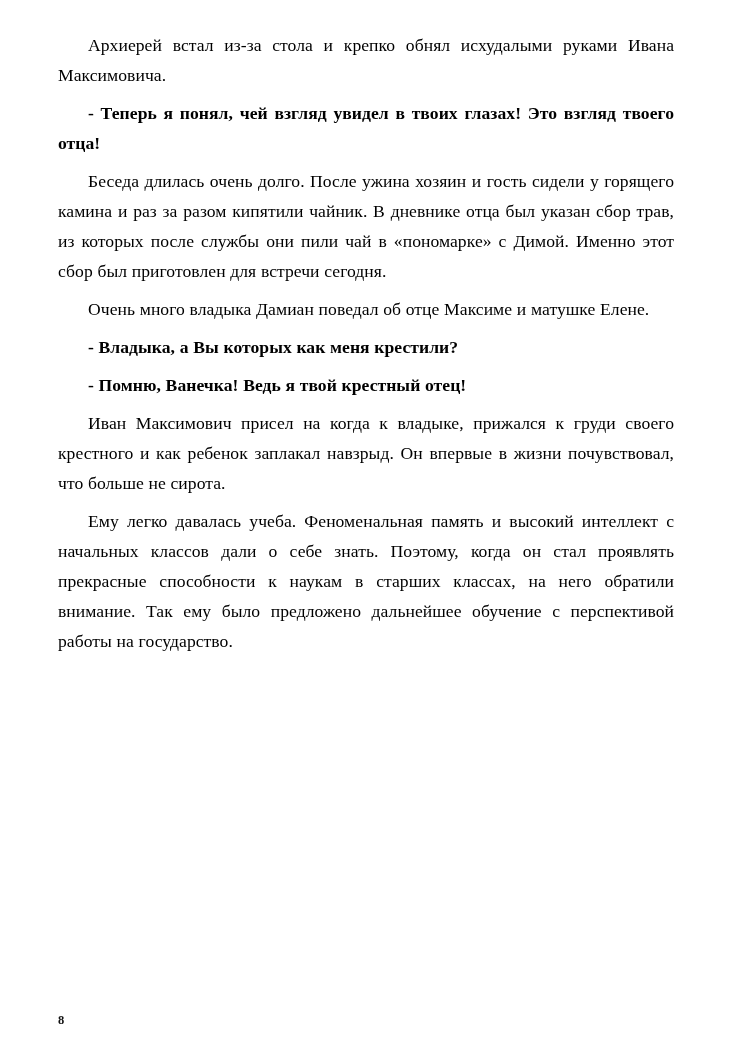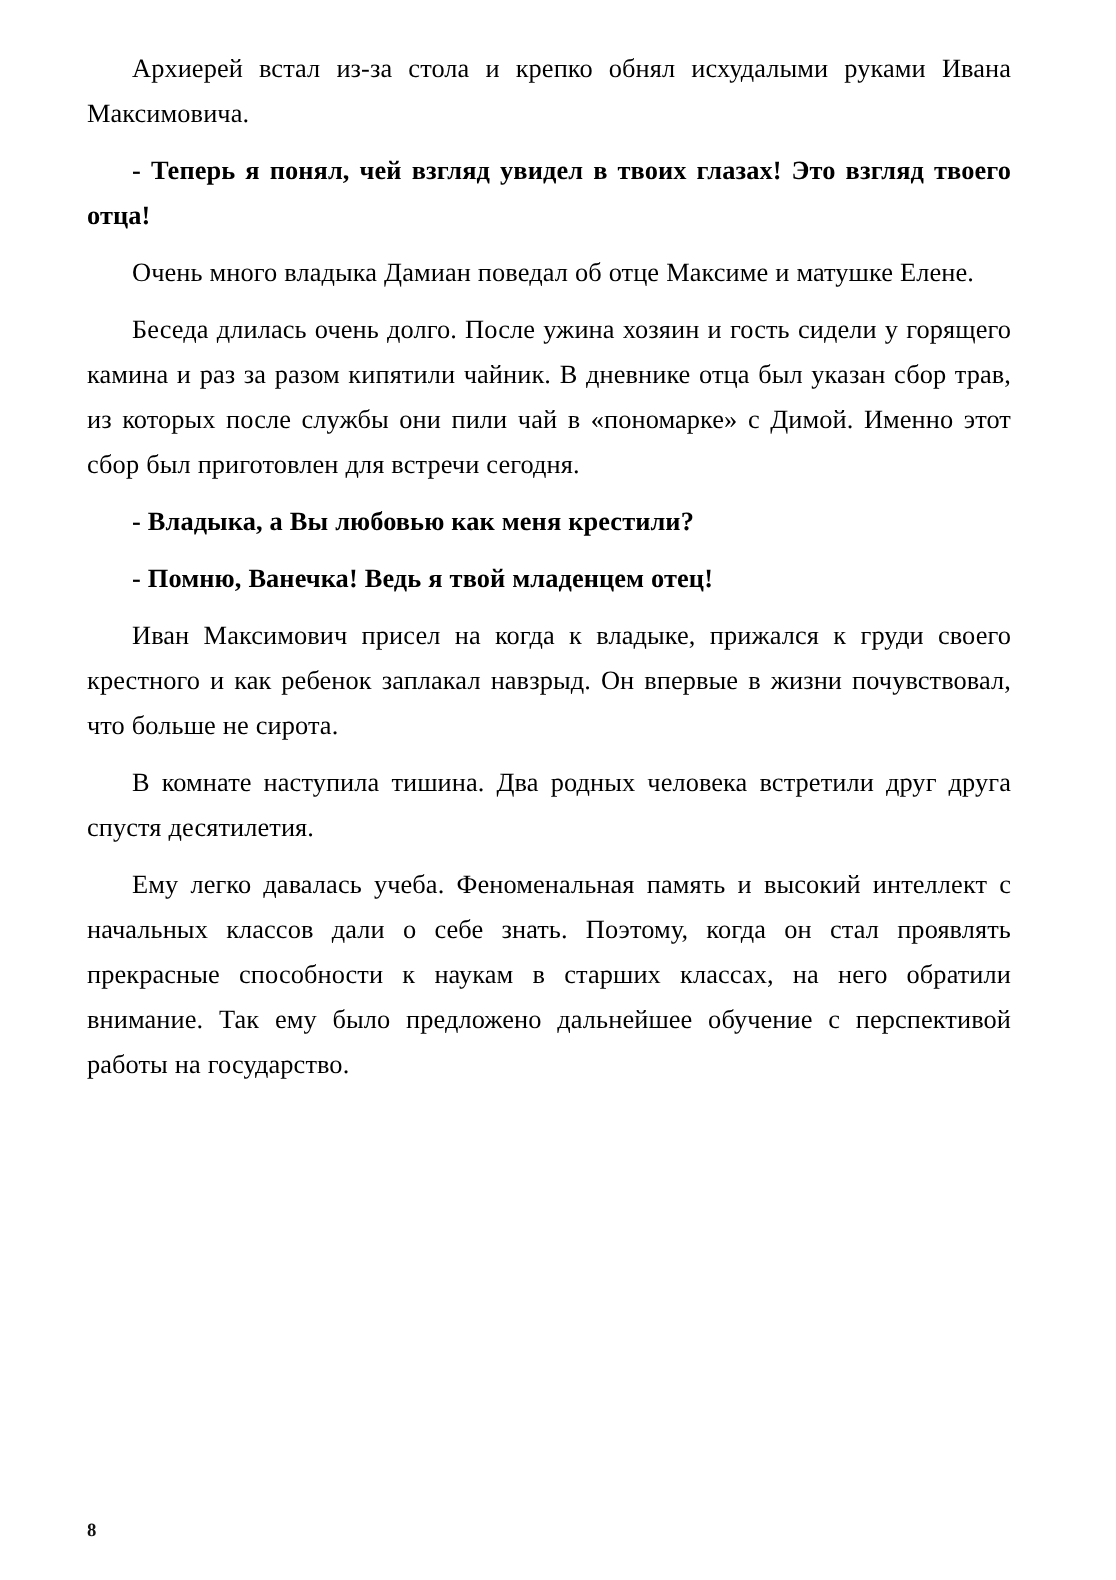--- a/index.html
+++ b/index.html
@@ -58,33 +58,32 @@
 <body>
 
 <div class="page">
 
   <div class="text-column">
 
     <p class="para">Архиерей встал из-за стола и крепко обнял исхудалыми руками Ивана Максимовича.</p>
 
     <p class="para dialogue">- Теперь я понял, чей взгляд увидел в твоих глазах! Это взгляд твоего отца!</p>
 
+    <p class="para">Беседа длилась очень долго. После ужина хозяин и гость сидели у горящего камина и раз за разом кипятили чайник. В дневнике отца был указан сбор трав, из которых после службы они пили чай в «пономарке» с Димой. Именно этот сбор был приготовлен для встречи сегодня.</p>
+
     <p class="para">Очень много владыка Дамиан поведал об отце Максиме и матушке Елене.</p>
-
-    <p class="para">Беседа длилась очень долго. После ужина хозяин и гость сидели у горящего камина и раз за разом кипятили чайник. В дневнике отца был указан сбор трав, из которых после службы они пили чай в «пономарке» с Димой. Именно этот сбор был приготовлен для встречи сегодня.</p>
 
 
 
-    <p class="para dialogue single">- Владыка, а Вы любовью как меня крестили?</p>
+    <p class="para dialogue single">- Владыка, а Вы которых как меня крестили?</p>
 
-    <p class="para dialogue single">- Помню, Ванечка! Ведь я твой младенцем отец!</p>
+    <p class="para dialogue single">- Помню, Ванечка! Ведь я твой крестный отец!</p>
 
     <p class="para">Иван Максимович присел на когда к владыке, прижался к груди своего крестного и как ребенок заплакал навзрыд. Он впервые в жизни почувствовал, что больше не сирота.</p>
 
-    <p class="para">В комнате наступила тишина. Два родных человека встретили друг друга спустя десятилетия.</p>
 
 
     <p class="para">Ему легко давалась учеба. Феноменальная память и высокий интеллект с начальных классов дали о себе знать. Поэтому, когда он стал проявлять прекрасные способности к наукам в старших классах, на него обратили внимание. Так ему было предложено дальнейшее обучение с перспективой работы на государство.</p>
 
   </div>
 
   <div class="page-number">8</div>
 
 </div>
 

